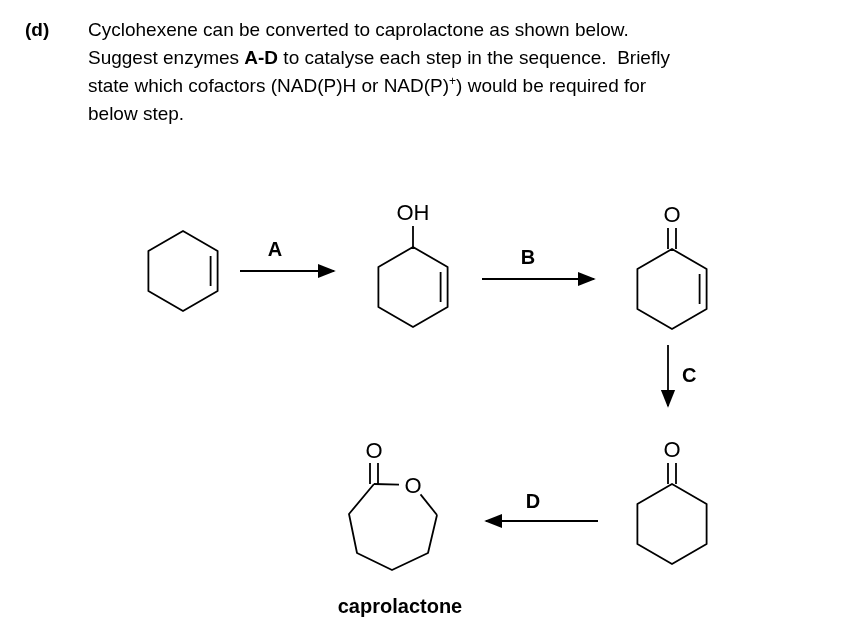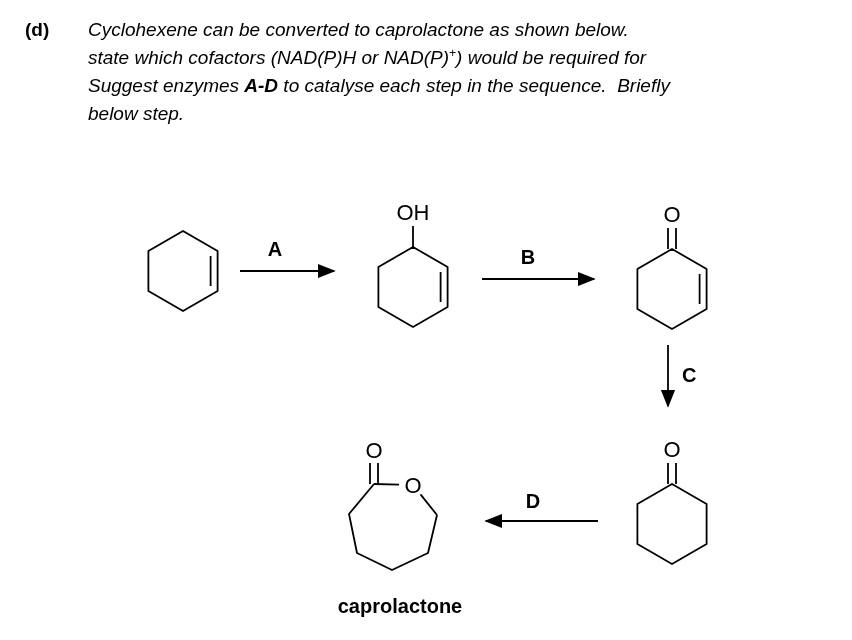--- a/index.html
+++ b/index.html
@@ -23,21 +23,20 @@
     font-weight: bold;
     font-size: 19px;
     line-height: 28px;
     width: 63px;
     flex: 0 0 63px;
   }
   .q-text {
     font-size: 19px;
     line-height: 28px;
     width: 700px;
-    font-style: italic;
   }
   .q-line { white-space: pre-wrap; }
   .q-text b { font-weight: bold; }
   .q-text sup { font-size: 12px; line-height: 0; }
   svg.scheme {
     position: absolute;
     left: 0; top: 0;
     width: 852px; height: 640px;
   }
   .bond { stroke: #000000; stroke-width: 1.8; fill: none; stroke-linejoin: round; }
@@ -61,22 +60,22 @@
 </style>
 </head>
 <body>
 
 <div class="page">
 
   <div class="question">
     <div class="q-label">(d)</div>
     <div class="q-text">
       <div class="q-line">Cyclohexene can be converted to caprolactone as shown below.</div>
+      <div class="q-line"><span>Suggest enzymes </span><b>A-D</b><span> to catalyse each step in the sequence.  Briefly</span></div>
       <div class="q-line"><span>state which cofactors (NAD(P)H or NAD(P)</span><sup>+</sup><span>) would be required for</span></div>
-      <div class="q-line"><span>Suggest enzymes </span><b>A-D</b><span> to catalyse each step in the sequence.  Briefly</span></div>
       <div class="q-line">below step.</div>
     </div>
   </div>
 
   <svg class="scheme" viewBox="0 0 852 640">
     <defs>
       <marker id="ah" viewBox="0 0 10 10" refX="9" refY="5" markerWidth="10" markerHeight="10" orient="auto-start-reverse">
         <path d="M0,1 L10,5 L0,9 z" fill="#000000"></path>
       </marker>
     </defs>

